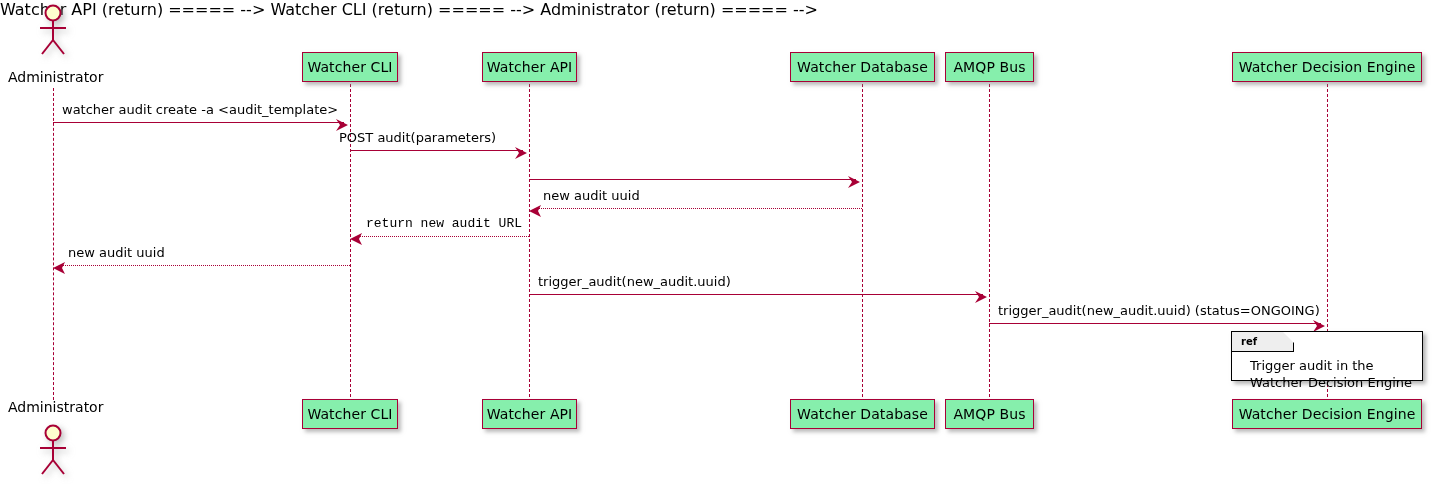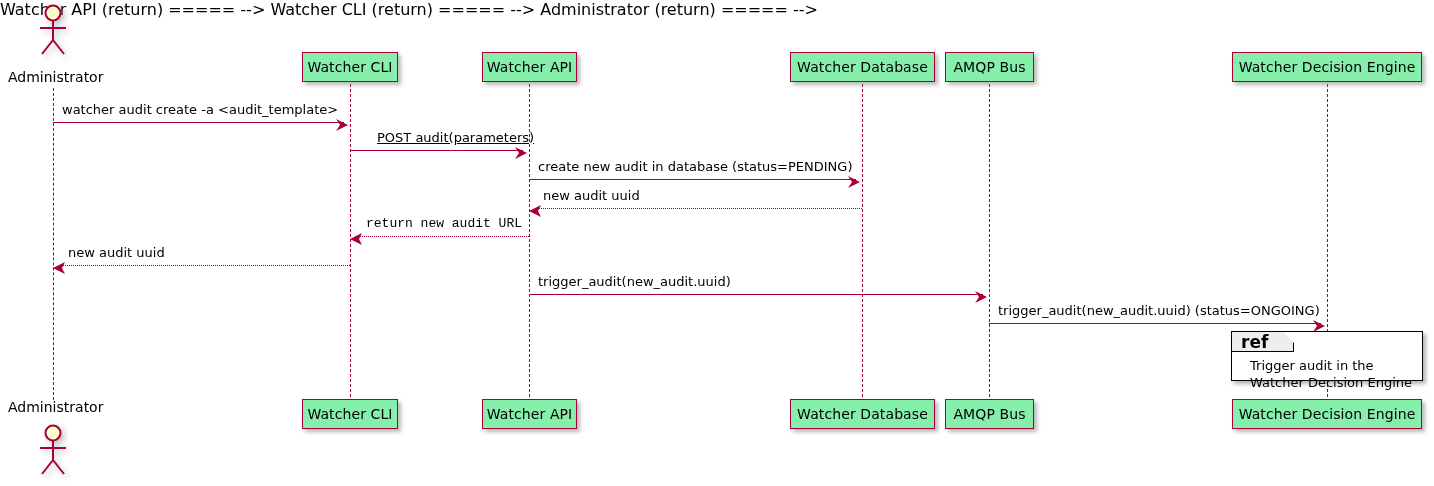--- a/index.html
+++ b/index.html
@@ -98,21 +98,21 @@
     top: 0;
     height: 20px;
     background: #EEEEEE;
     border-right: 1.5px solid #000000;
     border-bottom: 1.5px solid #000000;
     box-sizing: border-box;
     display: flex;
     align-items: center;
     padding-left: 9px;
     padding-right: 22px;
-    font-size: 17px;
+    font-size: 10px;
     font-weight: bold;
     color: #000000;
     clip-path: polygon(0 0, calc(100% - 11px) 0, 100% 11px, 100% 100%, 0 100%);
   }
   .ref-text {
     position: absolute;
     left: 18px;
     top: 25px;
     font-size: 13px;
     color: #000000;
@@ -174,30 +174,29 @@
   
   <div class="msg-label" style="left:62px; top:103px;">watcher audit create -a &lt;audit_template&gt;</div>
   <div class="msg-line" style="left:53px; top:122px; width:291px;"></div>
   <div class="arrowhead" style="left:336px; top:116px;">
     <svg width="12" height="12" viewBox="0 0 12 12" xmlns="http://www.w3.org/2000/svg">
       <path d="M0,0 L12,6 L0,12 L4,6 Z" fill="#A80036"></path>
     </svg>
   </div>
 
   
-  <div class="msg-label" style="left:377px; top:131px;text-decoration:underline;">POST audit(parameters)</div>
+  <div class="msg-label" style="left:339px; top:131px;">POST audit(parameters)</div>
   <div class="msg-line" style="left:350px; top:150px; width:173px;"></div>
   <div class="arrowhead" style="left:515px; top:144px;">
     <svg width="12" height="12" viewBox="0 0 12 12" xmlns="http://www.w3.org/2000/svg">
       <path d="M0,0 L12,6 L0,12 L4,6 Z" fill="#A80036"></path>
     </svg>
   </div>
 
   
-  <div class="msg-label" style="left:538px; top:160px;">create new audit in database (status=PENDING)</div>
   <div class="msg-line" style="left:529px; top:179px; width:327px;"></div>
   <div class="arrowhead" style="left:848px; top:173px;">
     <svg width="12" height="12" viewBox="0 0 12 12" xmlns="http://www.w3.org/2000/svg">
       <path d="M0,0 L12,6 L0,12 L4,6 Z" fill="#A80036"></path>
     </svg>
   </div>
 
    Watcher API (return) ===== --&gt;
   <div class="msg-label" style="left:543px; top:189px;">new audit uuid</div>
   <div class="msg-line dotted" style="left:535px; top:208px; width:327px;"></div>

